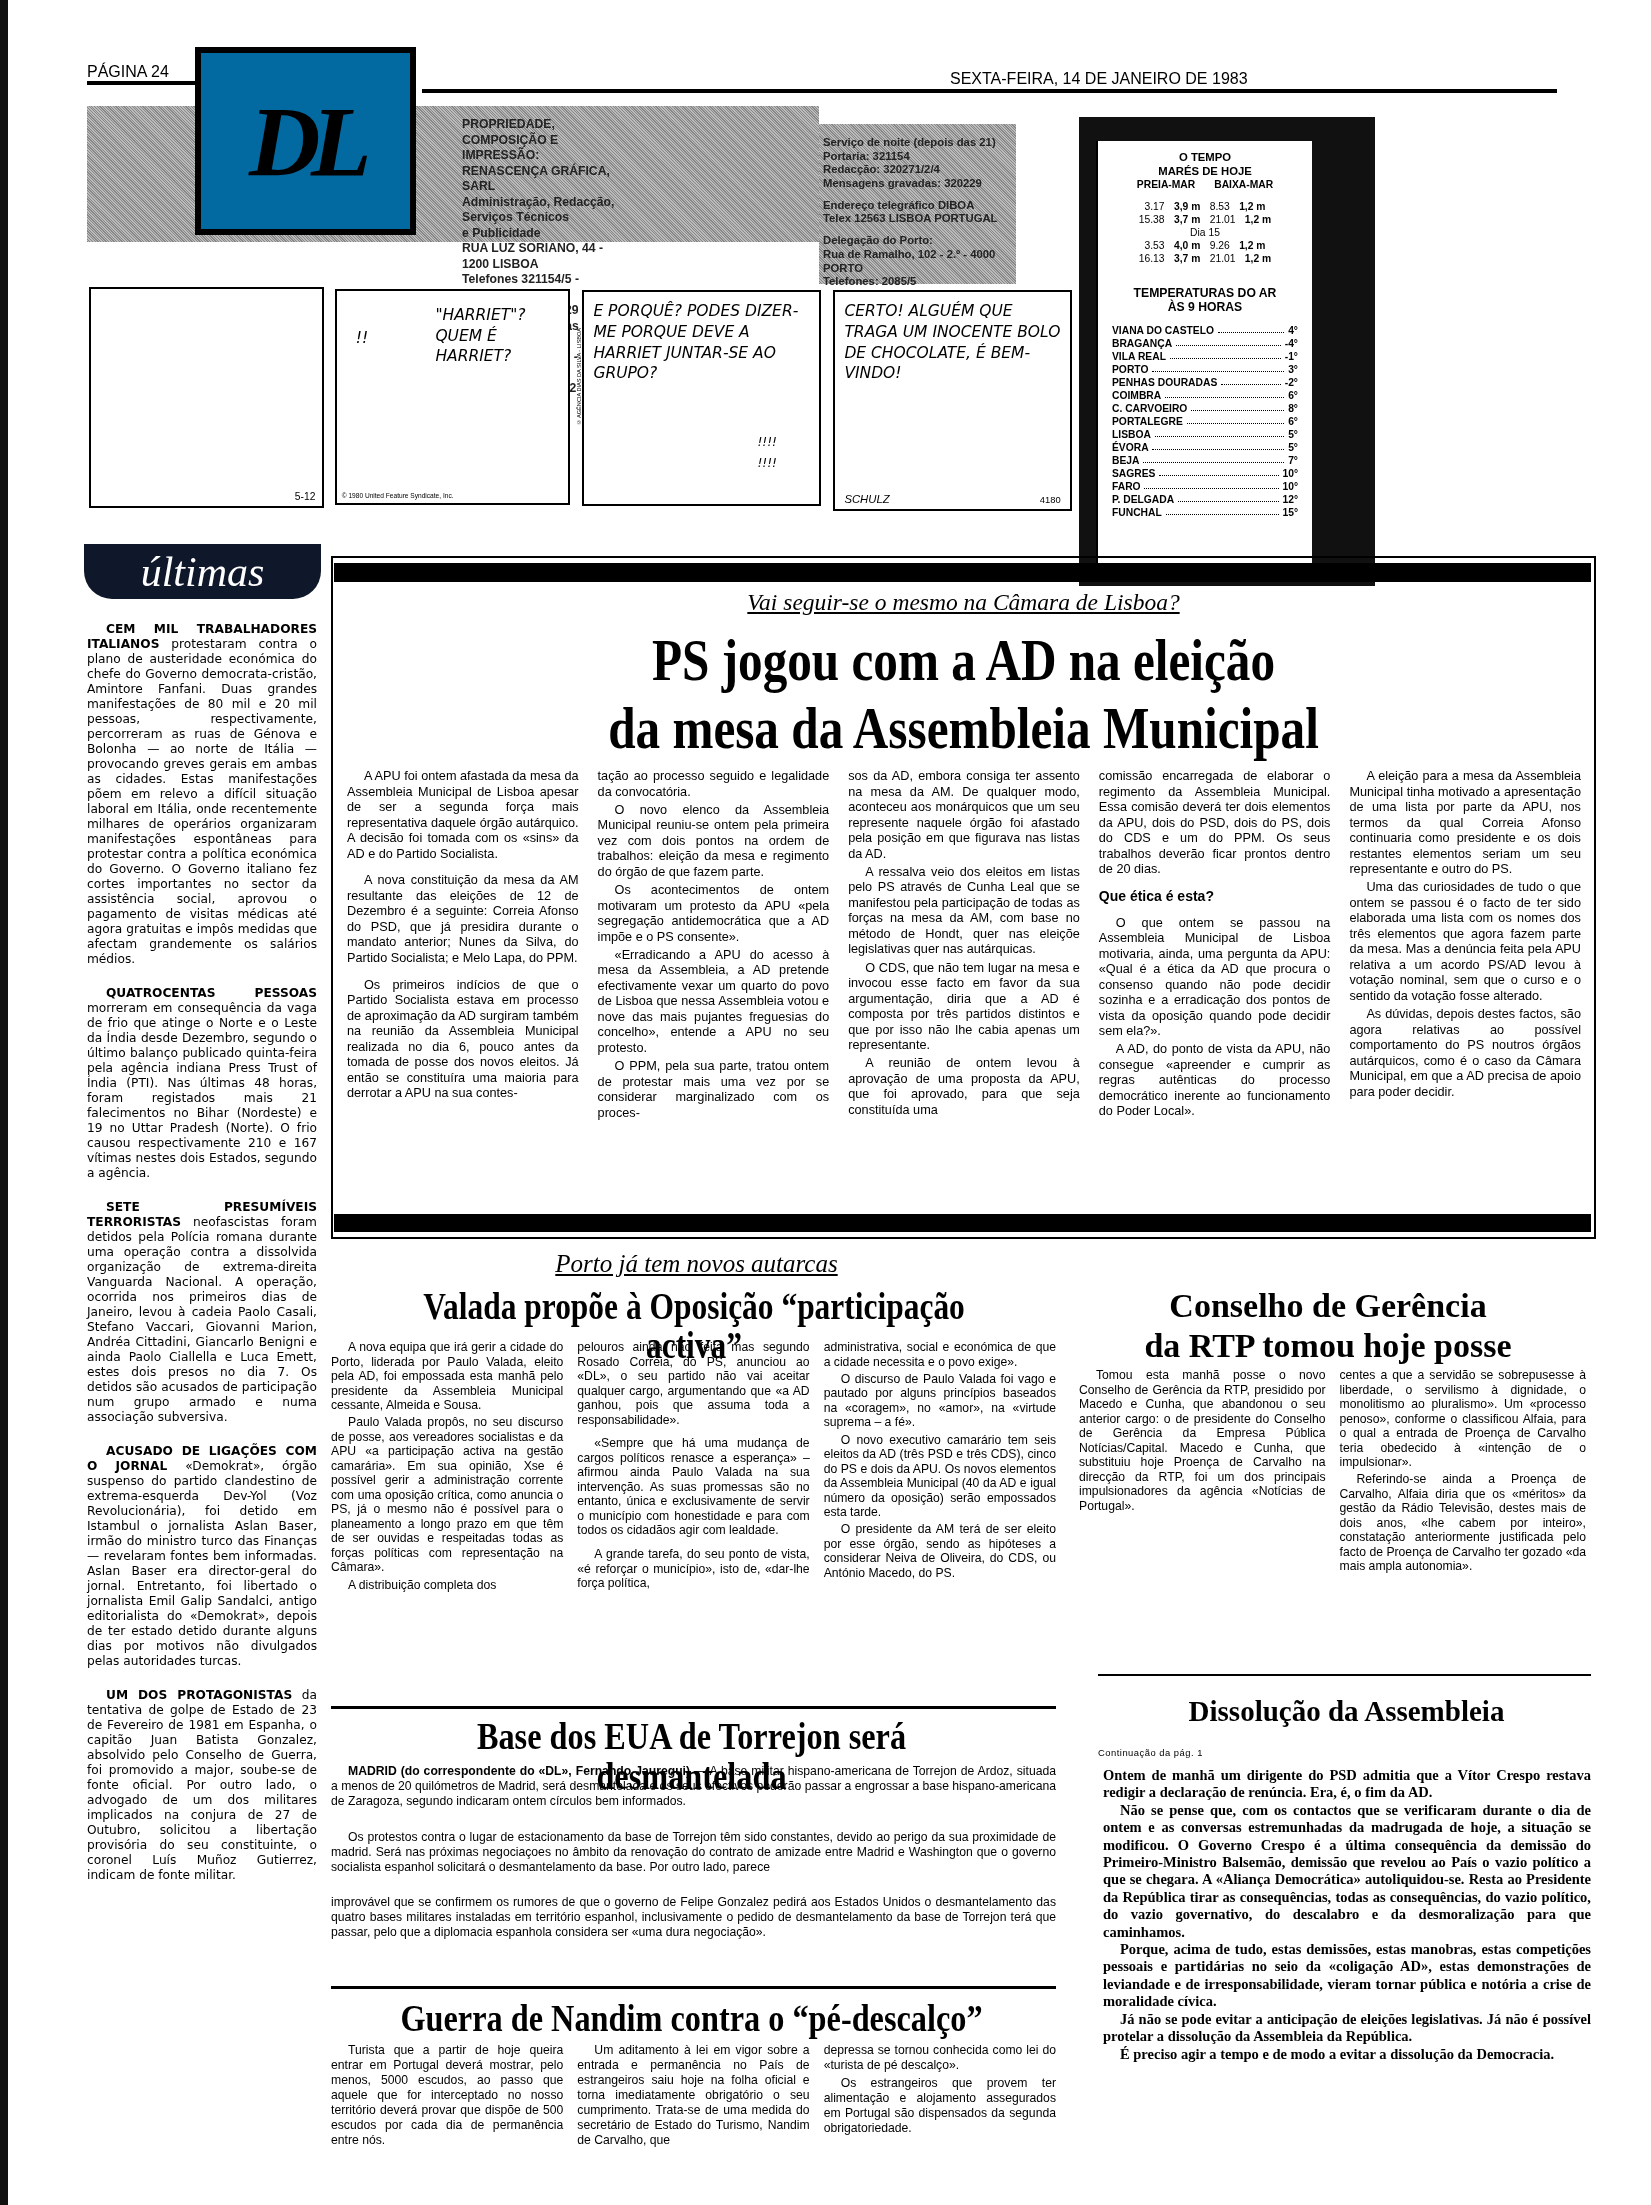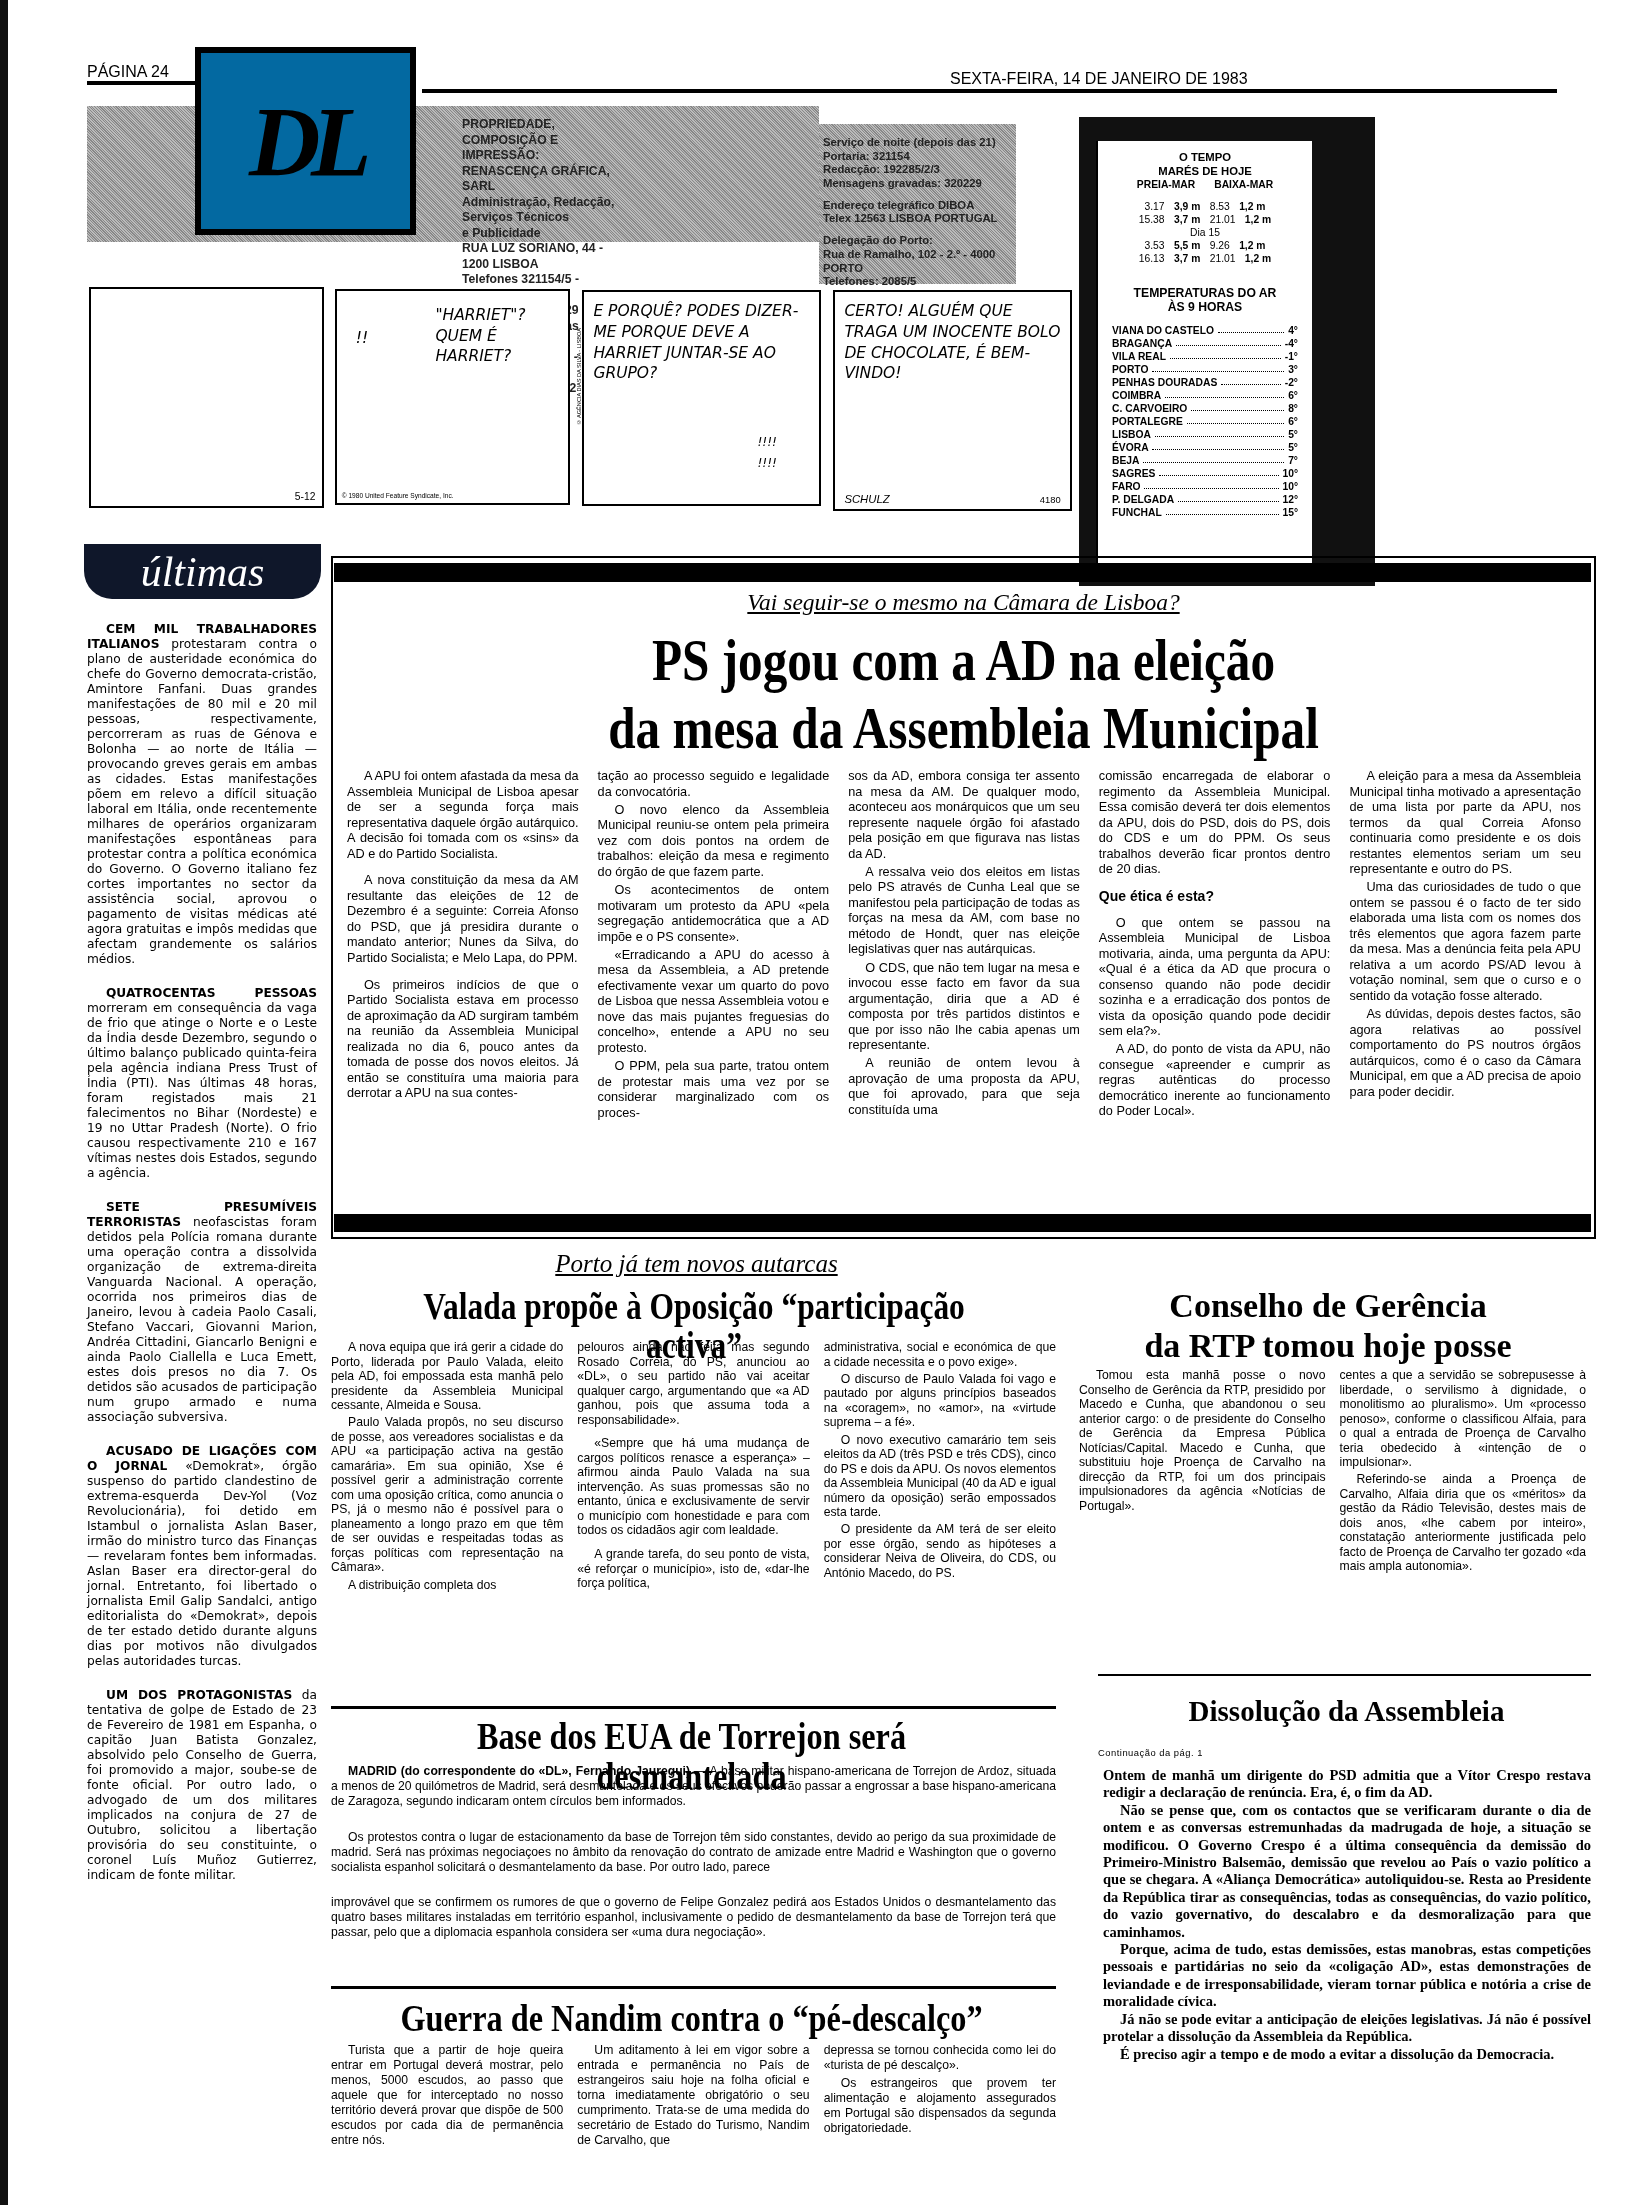--- a/index.html
+++ b/index.html
@@ -61,21 +61,21 @@
   <div>Publicidade: 320229</div>
   <div>Serviço Assinaturas e Distribuição</div>
   <div>Rua Castilho 24/26 - 1200 LISBOA</div>
   <div>Telefones: 531271/2</div>
 </div>
 <div class="abs imprint" style="left:819px;top:117px;width:0;"></div>
 <div class="abs screen" style="left:819px;top:124px;width:197px;height:160px;"></div>
 <div class="abs imprint" style="left:823px;top:136px;width:188px;font-size:11.3px;line-height:13.6px;">
   <div>Serviço de noite (depois das 21)</div>
   <div>Portaria: 321154</div>
-  <div>Redacção: 192285/2/3</div>
+  <div>Redacção: 320271/2/4</div>
   <div>Mensagens gravadas: 320229</div>
   <div style="height:8.4px"></div>
   <div>Endereço telegráfico DIBOA</div>
   <div>Telex 12563 LISBOA PORTUGAL</div>
   <div style="height:8.4px"></div>
   <div>Delegação do Porto:</div>
   <div>Rua de Ramalho, 102 - 2.º - 4000 PORTO</div>
   <div>Telefones: 2085/5</div>
 </div>
 
@@ -96,21 +96,21 @@
     </div>
   <div class="row">
       <span>15.38</span>
       <span style="font-weight:bold">3,7 m</span>
       <span>21.01</span>
       <span style="font-weight:bold">1,2 m</span>
     </div>
   <div class="row">Dia 15</div>
   <div class="row">
       <span>3.53</span>
-      <span style="font-weight:bold">5,5 m</span>
+      <span style="font-weight:bold">4,0 m</span>
       <span>9.26</span>
       <span style="font-weight:bold">1,2 m</span>
     </div>
   <div class="row">
       <span>16.13</span>
       <span style="font-weight:bold">3,7 m</span>
       <span>21.01</span>
       <span style="font-weight:bold">1,2 m</span>
     </div>
   <div style="height:21px"></div>

